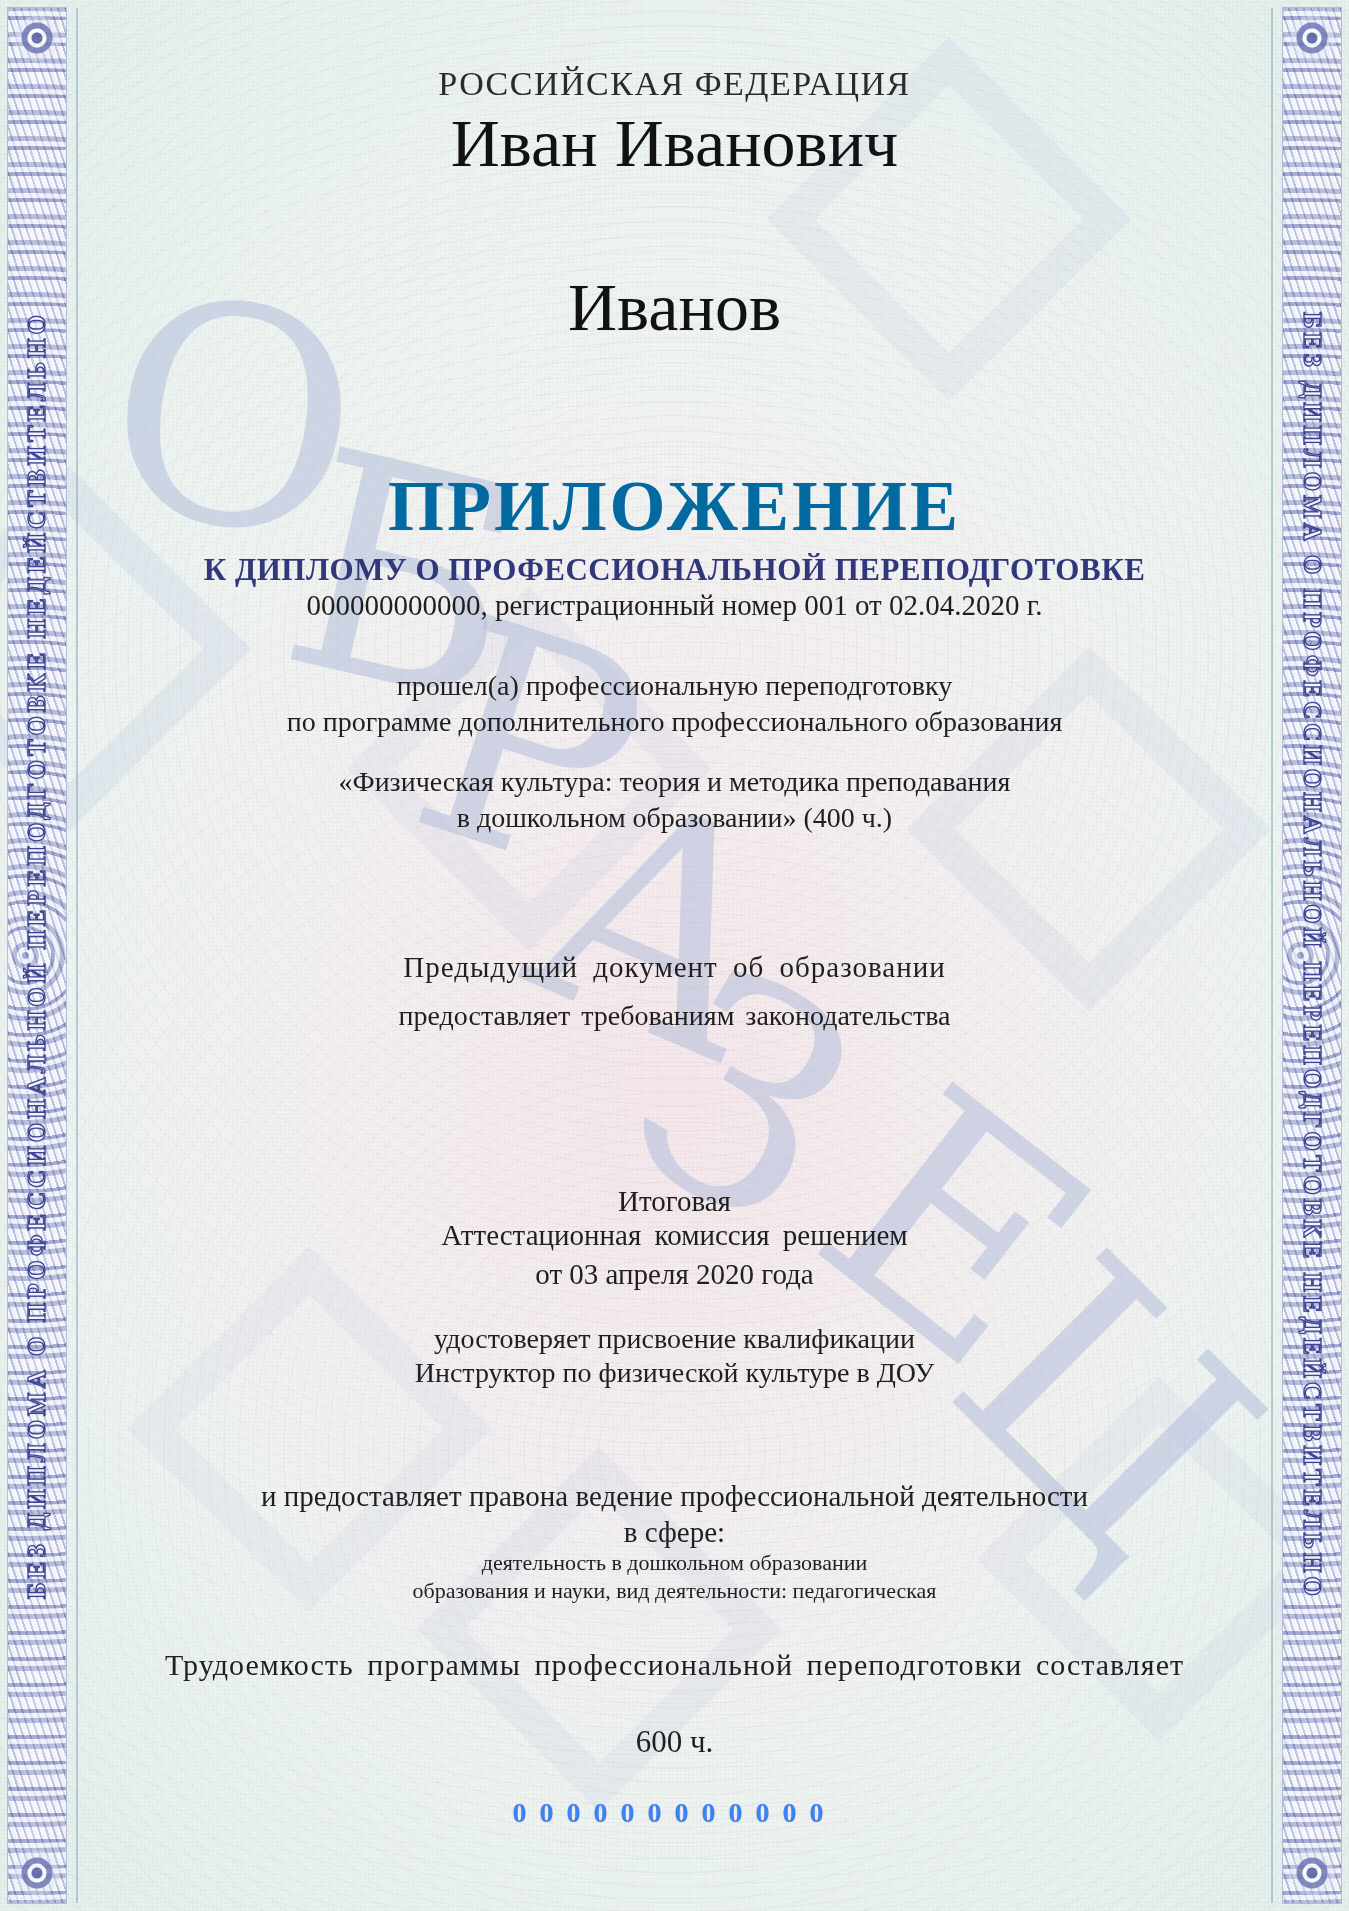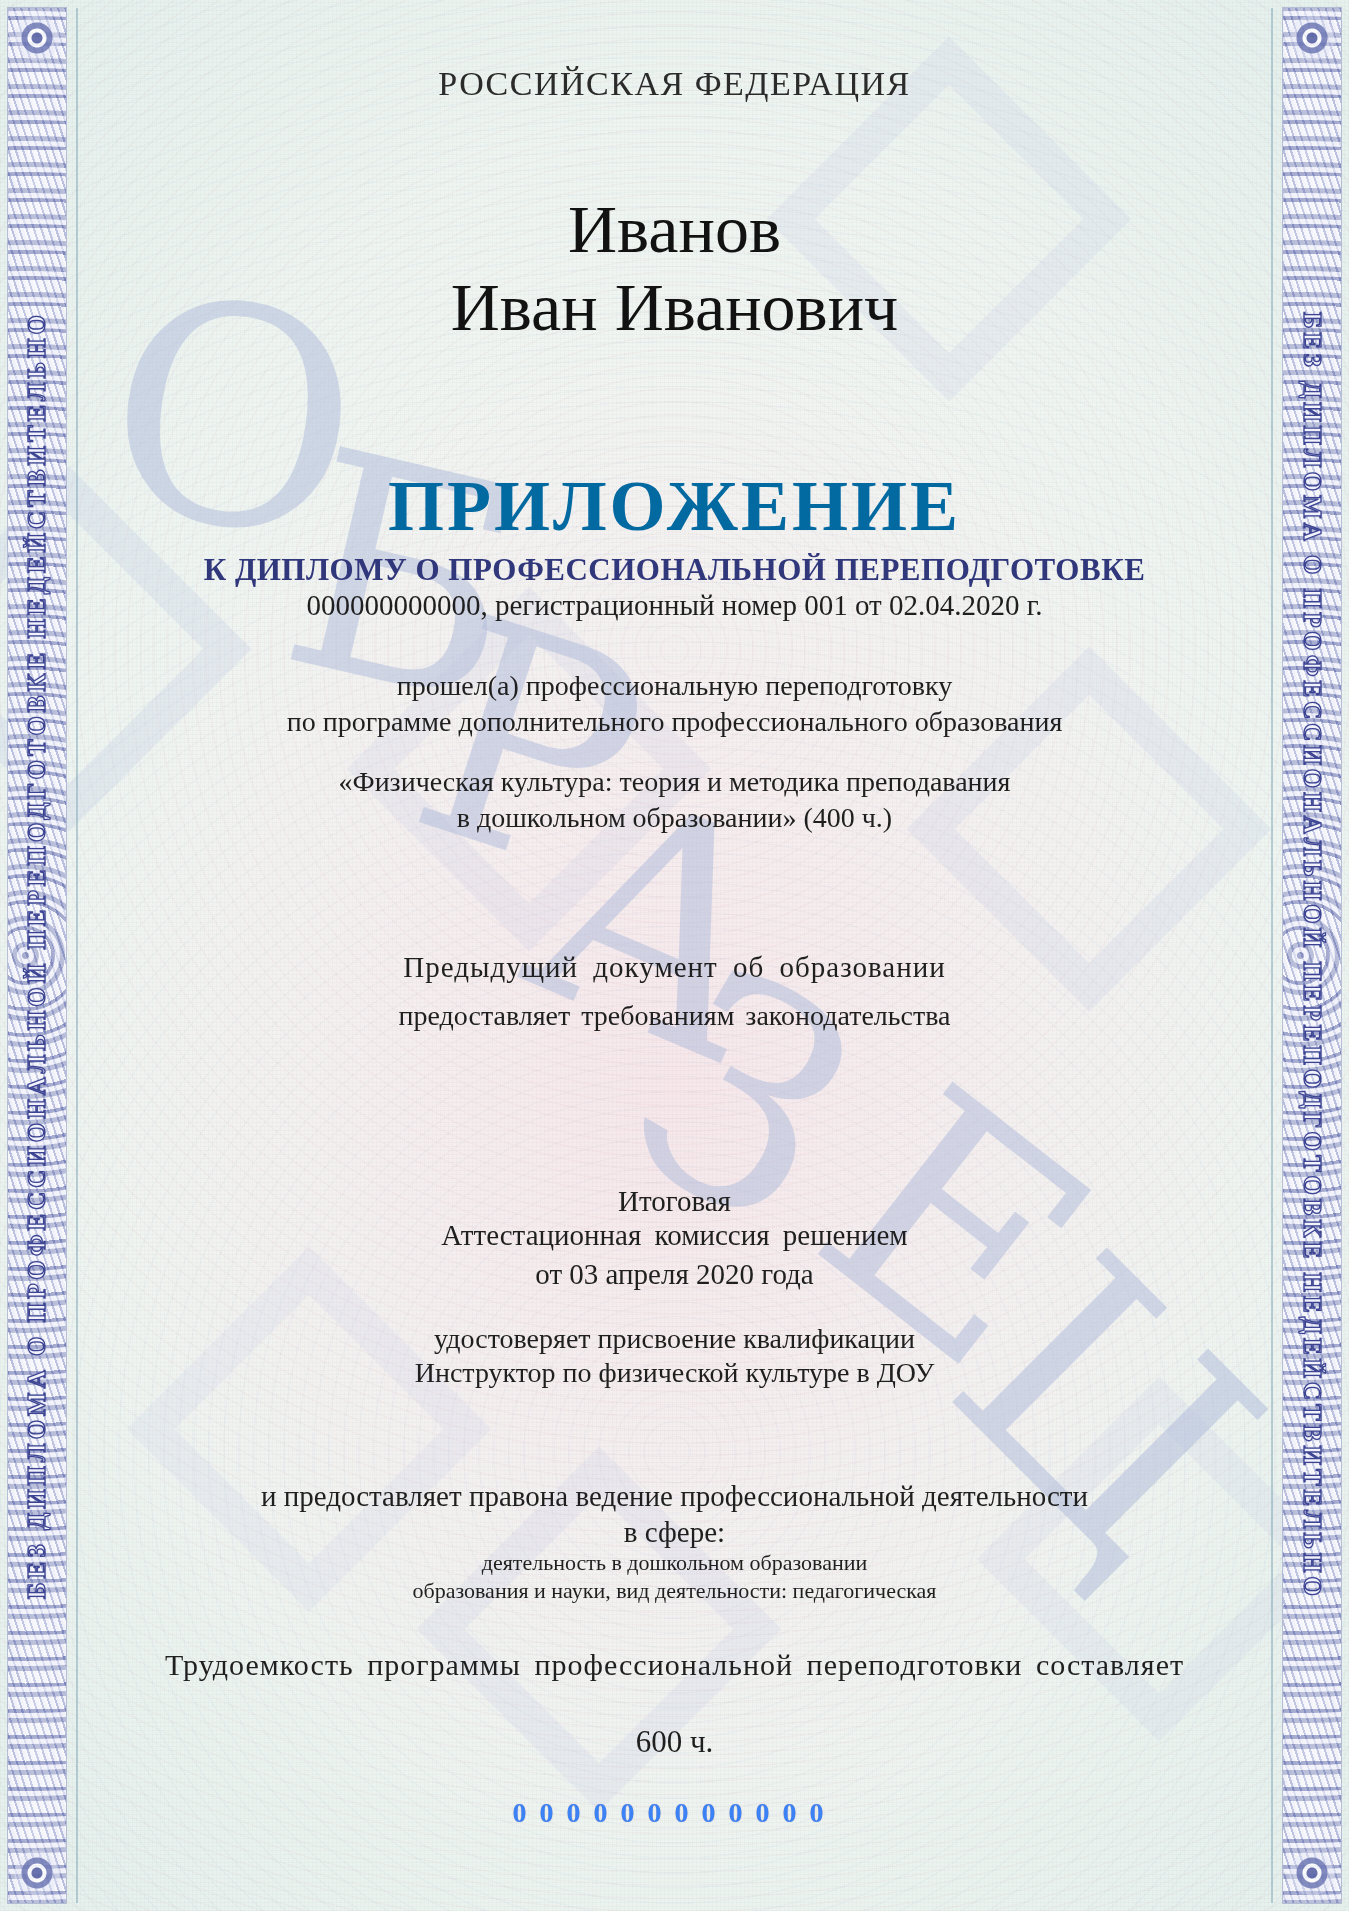--- a/index.html
+++ b/index.html
@@ -163,22 +163,22 @@
   </div>
   <div class="border-strip right">
     <div class="border-text">БЕЗ ДИПЛОМА О ПРОФЕССИОНАЛЬНОЙ ПЕРЕПОДГОТОВКЕ НЕДЕЙСТВИТЕЛЬНО</div>
   </div>
   <div class="rule left"></div>
   <div class="rule right"></div>
 
   <div class="content">
     <div class="country">РОССИЙСКАЯ ФЕДЕРАЦИЯ</div>
 
+    <div class="name">Иван Иванович</div>
     <div class="name first">Иванов</div>
-    <div class="name">Иван Иванович</div>
 
     <div class="doc-title">ПРИЛОЖЕНИЕ</div>
     <div class="doc-subtitle">К ДИПЛОМУ О ПРОФЕССИОНАЛЬНОЙ ПЕРЕПОДГОТОВКЕ</div>
     <div class="reg-line">000000000000, регистрационный номер 001 от 02.04.2020 г.</div>
 
     <div class="para completion">прошел(а) профессиональную переподготовку</div>
     <div class="para">по программе дополнительного профессионального образования</div>
 
     <div class="para program">«Физическая культура: теория и методика преподавания</div>
     <div class="para">в дошкольном образовании» (400 ч.)</div>

